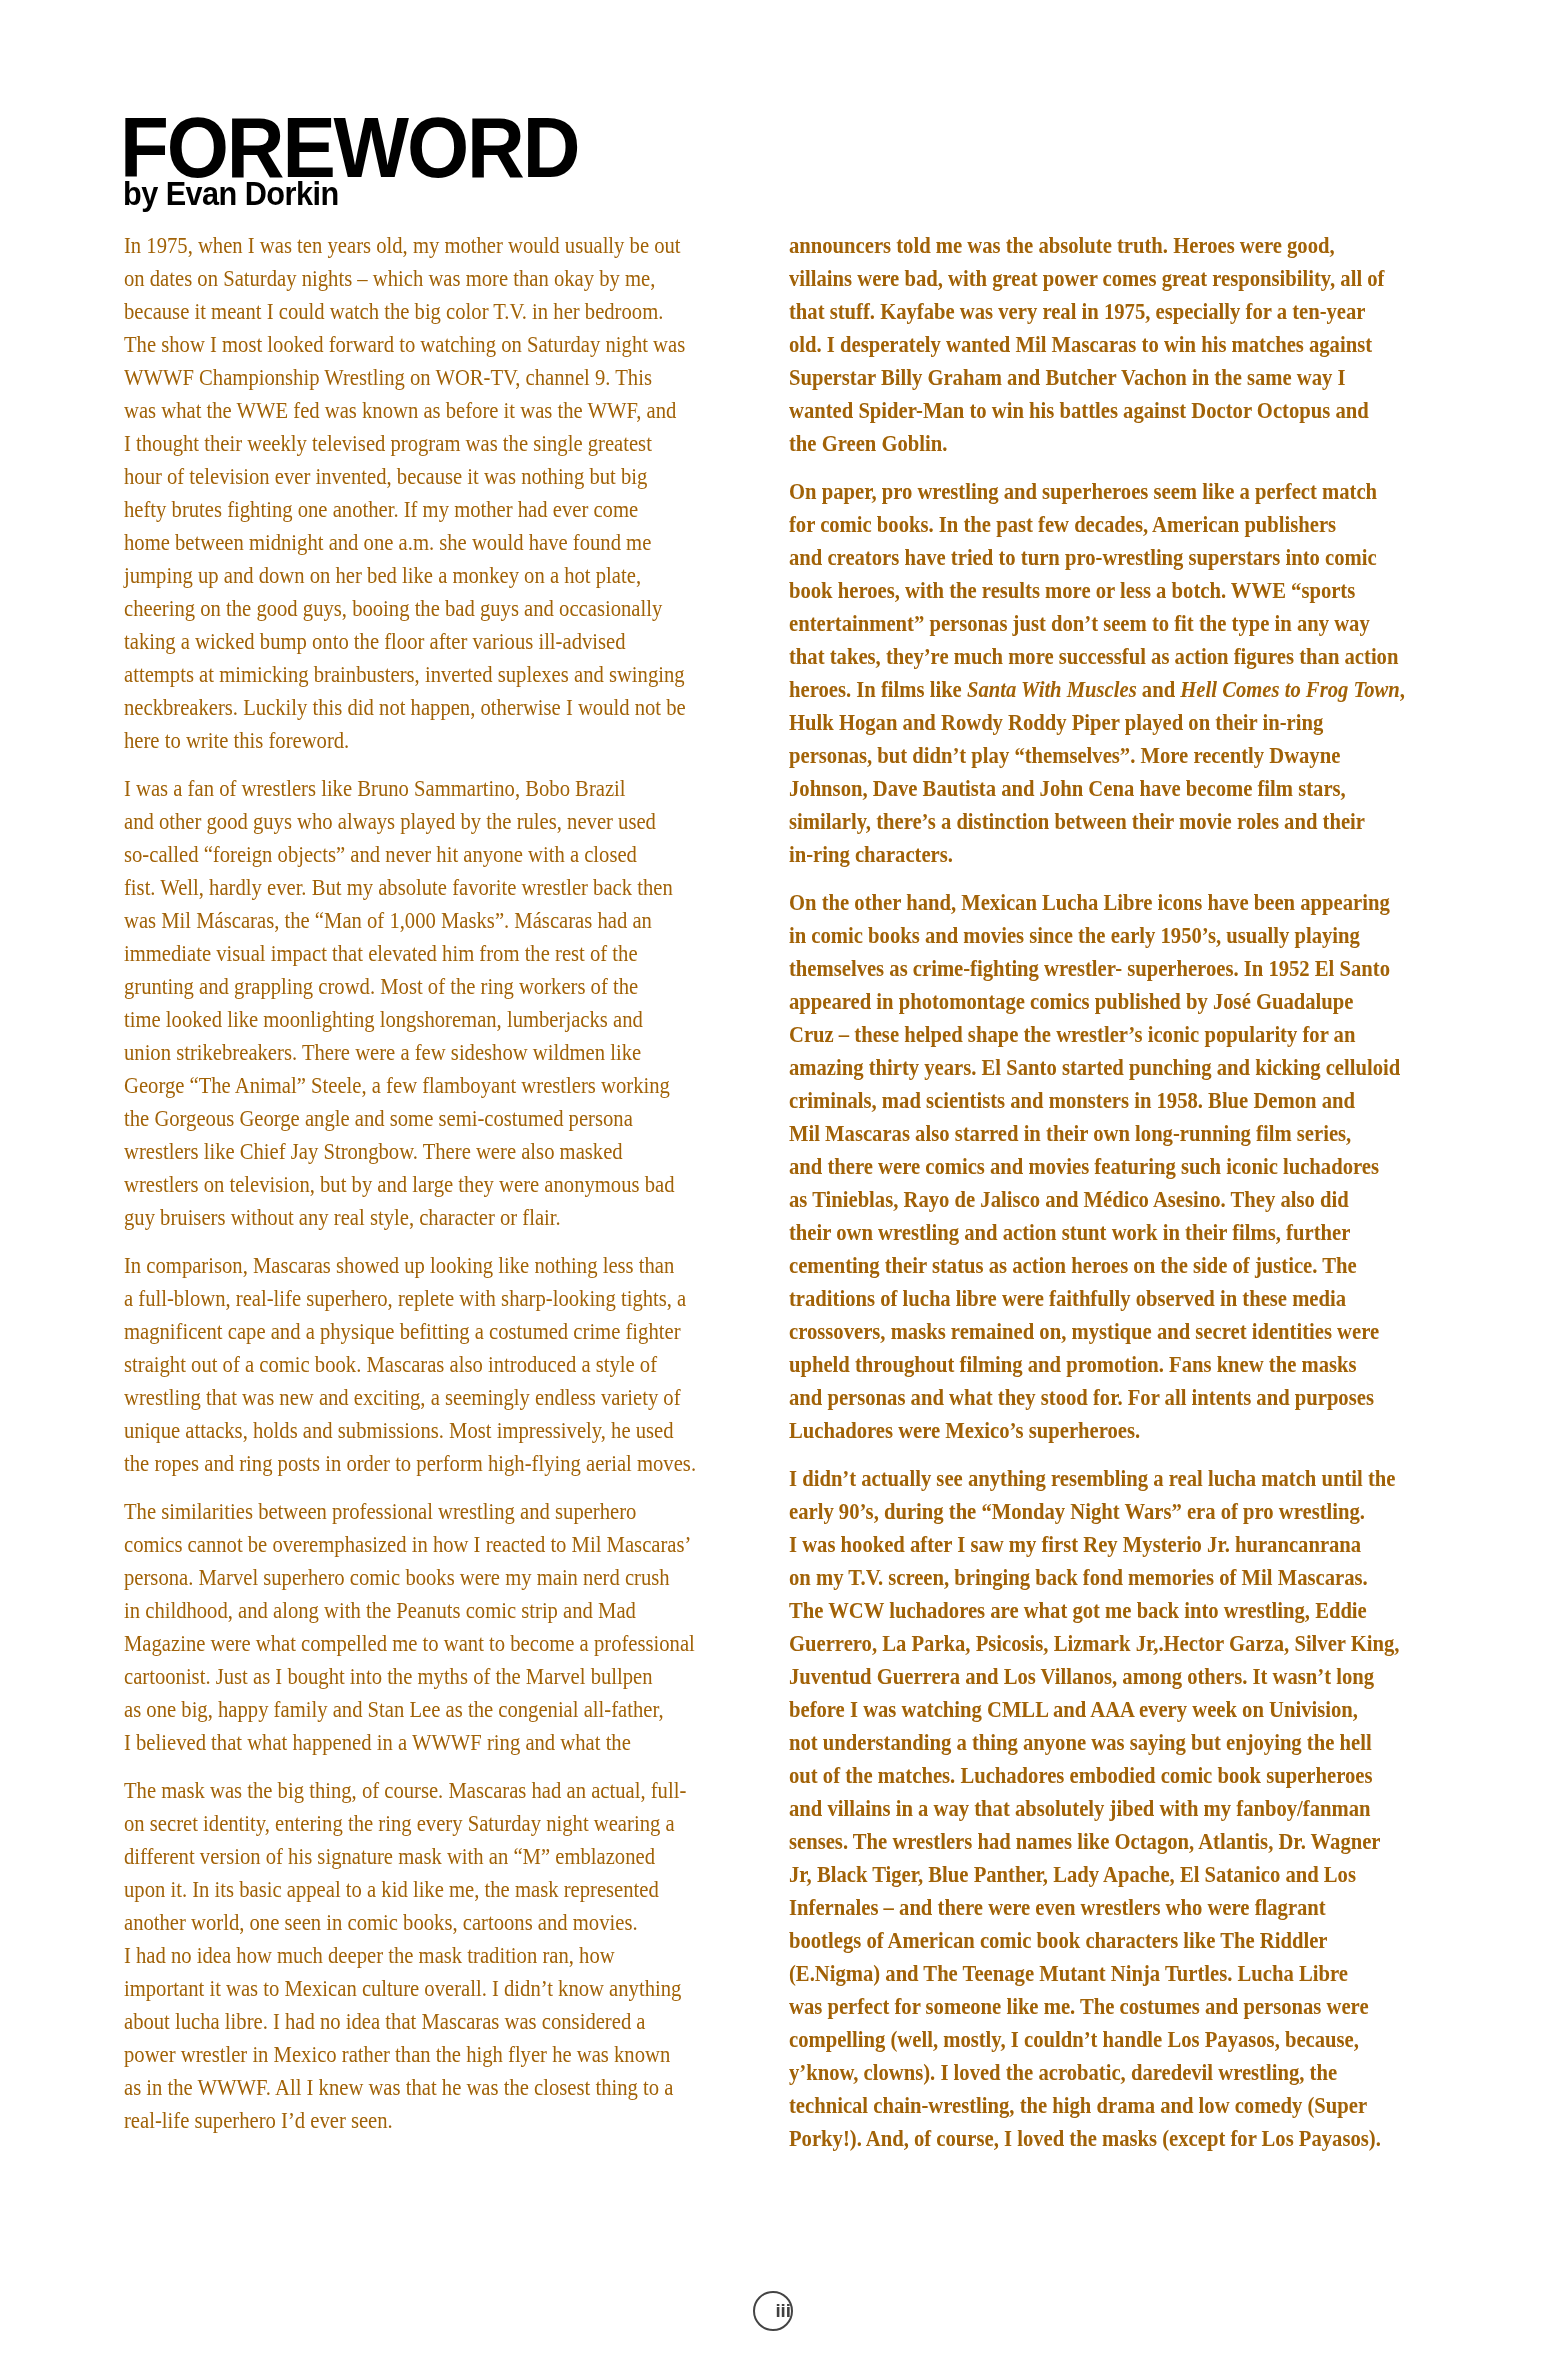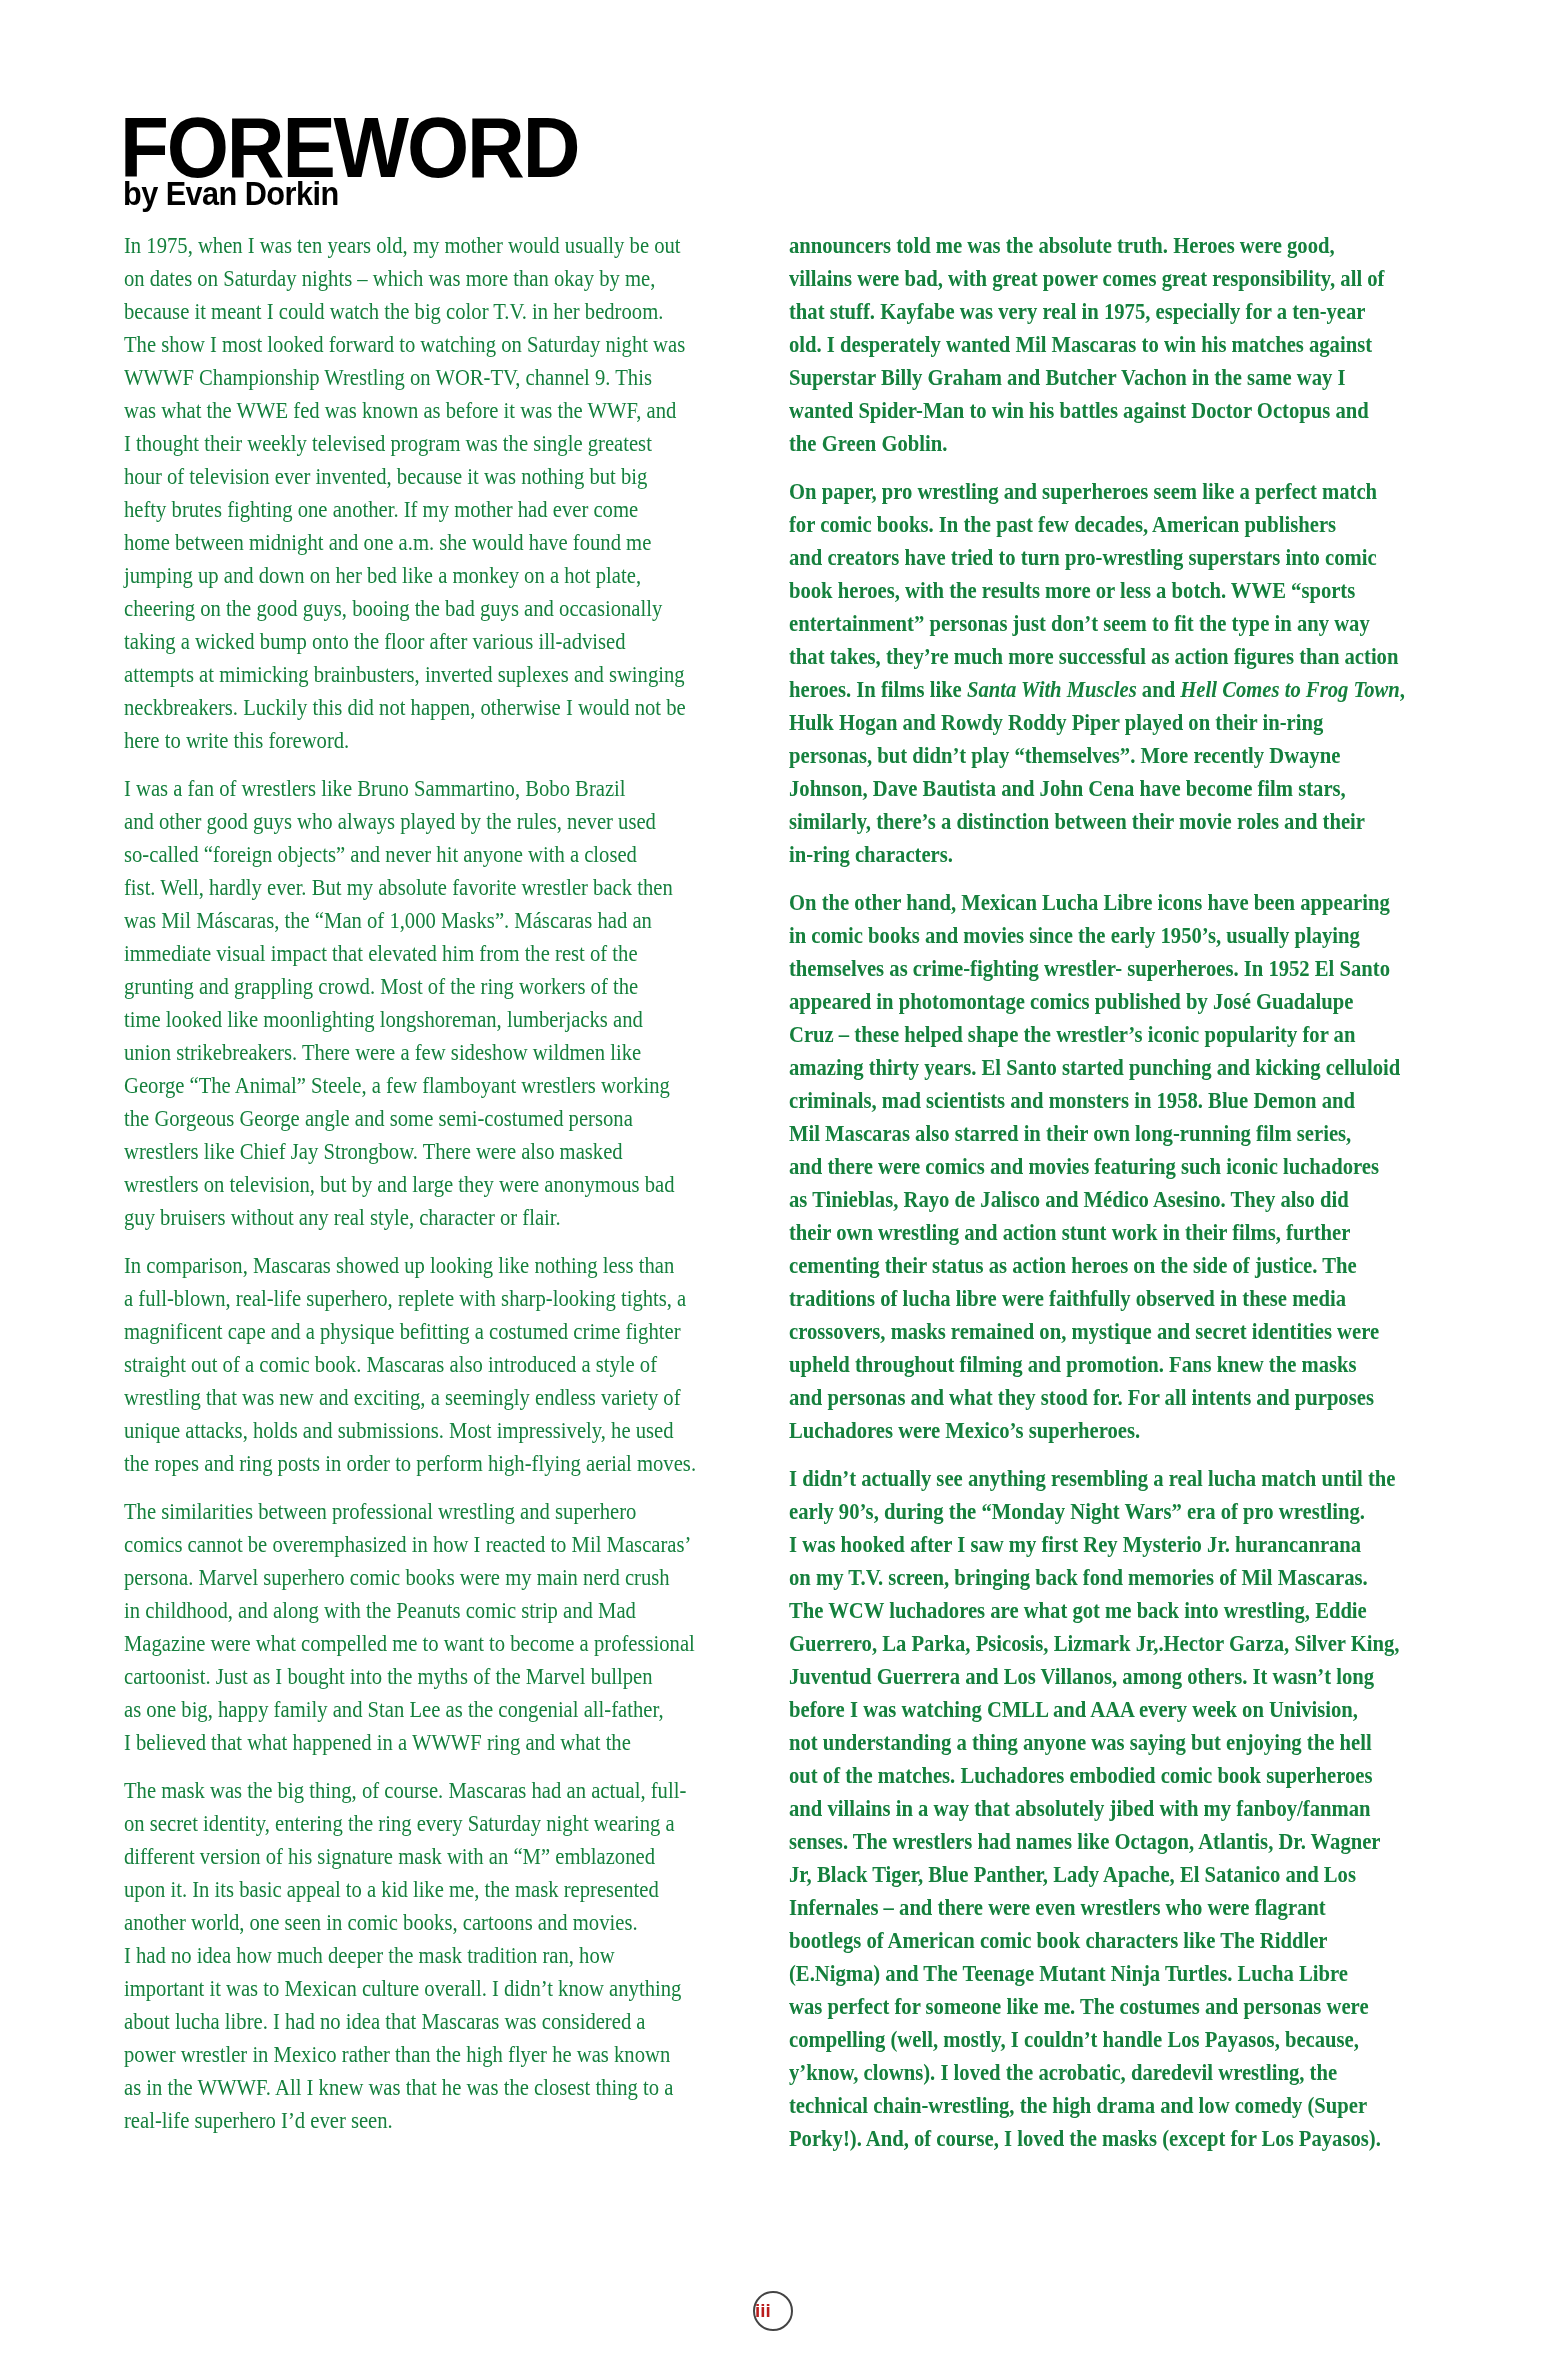--- a/index.html
+++ b/index.html
@@ -16,36 +16,36 @@
     position: absolute; left: 123px; top: 176px;
     font-family: "Liberation Sans", sans-serif; font-weight: bold;
     font-size: 33px; line-height: 35px; color: #000;
     letter-spacing: -0.6px;
     transform: scaleX(0.93); transform-origin: left top;
     margin: 0;
   }
   .col {
     position: absolute; top: 229px;
     font-family: "Liberation Serif", serif;
-    font-size: 24px; color: #15803d;
+    font-size: 24px; color: #a16207;
   }
   .col-left { left: 124px; width: 642px; }
   .col-right { left: 789px; width: 671px; font-weight: bold; }
   .para { margin: 0 0 15px 0; }
   .line {
     display: block; height: 33px; line-height: 33px; white-space: nowrap;
     transform: scaleX(0.86); transform-origin: left center;
   }
   .line i { font-style: italic; }
   .page-num {
     position: absolute; left: 753px; top: 2291px;
     width: 36px; height: 36px; border: 2.3px solid #444; border-radius: 50%;
-    display: flex; align-items: center; justify-content: flex-start;
+    display: flex; align-items: center; justify-content: flex-end;
     font-family: "Liberation Sans", sans-serif; font-weight: bold;
-    font-size: 18.7px; color: #b91c1c; box-sizing: content-box;
+    font-size: 18.7px; color: #404040; box-sizing: content-box;
   }
 </style>
 </head>
 <body>
 
 <h1 class="title">FOREWORD</h1>
 <h2 class="byline">by Evan Dorkin</h2>
 
 <div class="col col-left" id="col-left">
     <p class="para">

